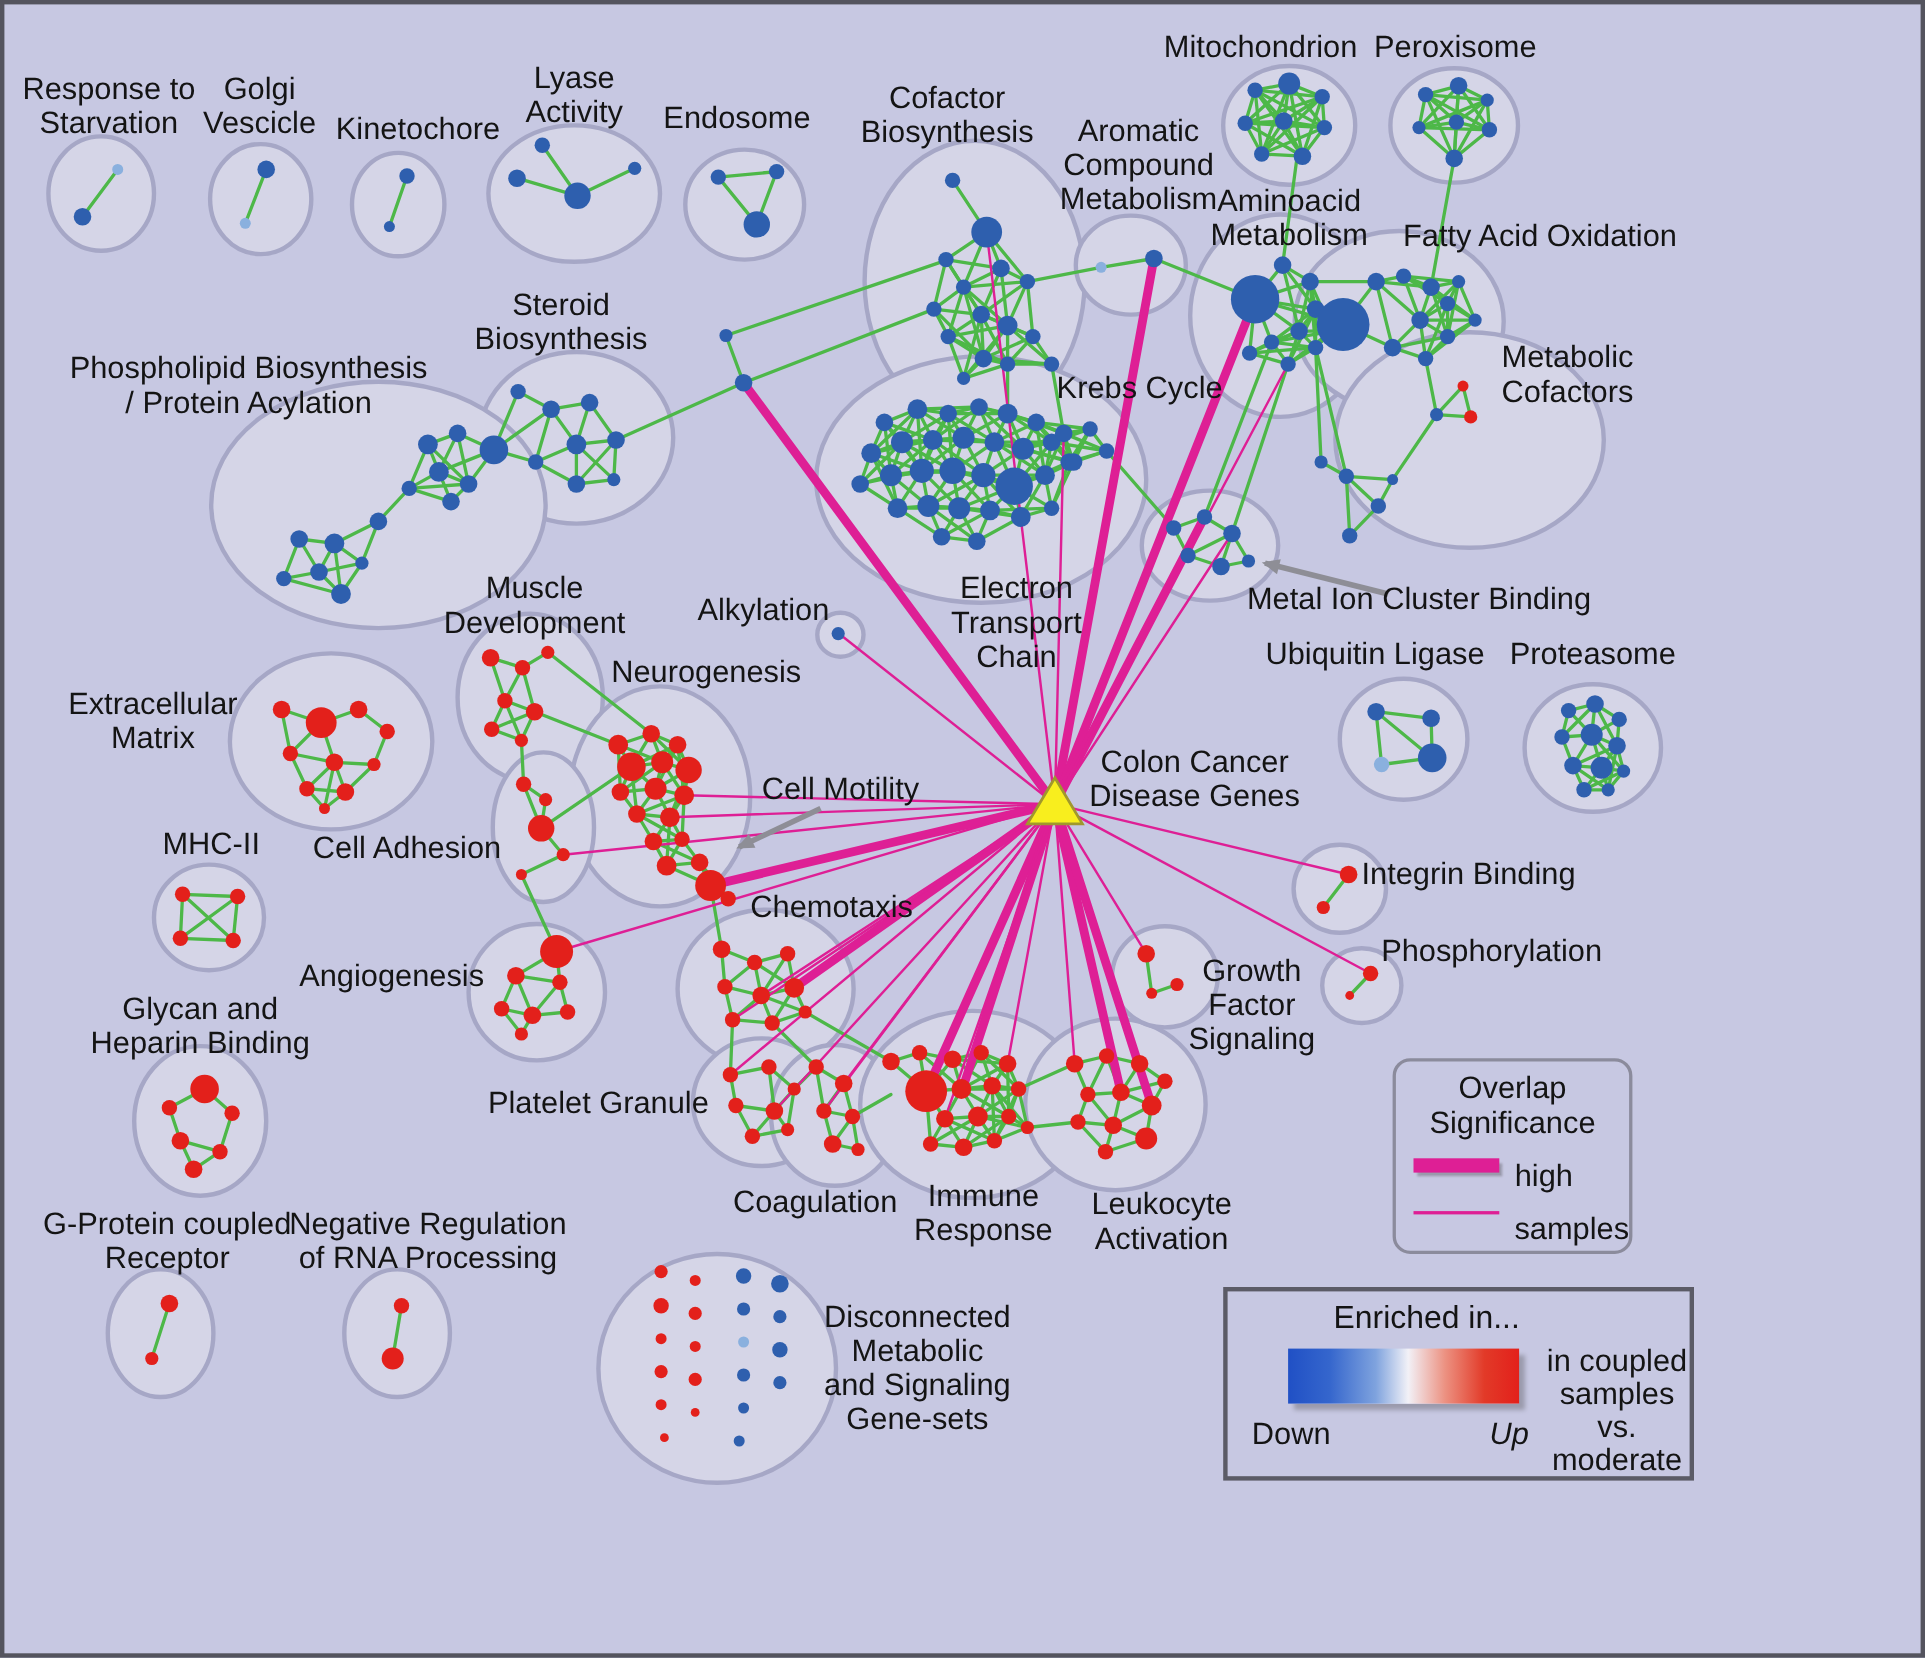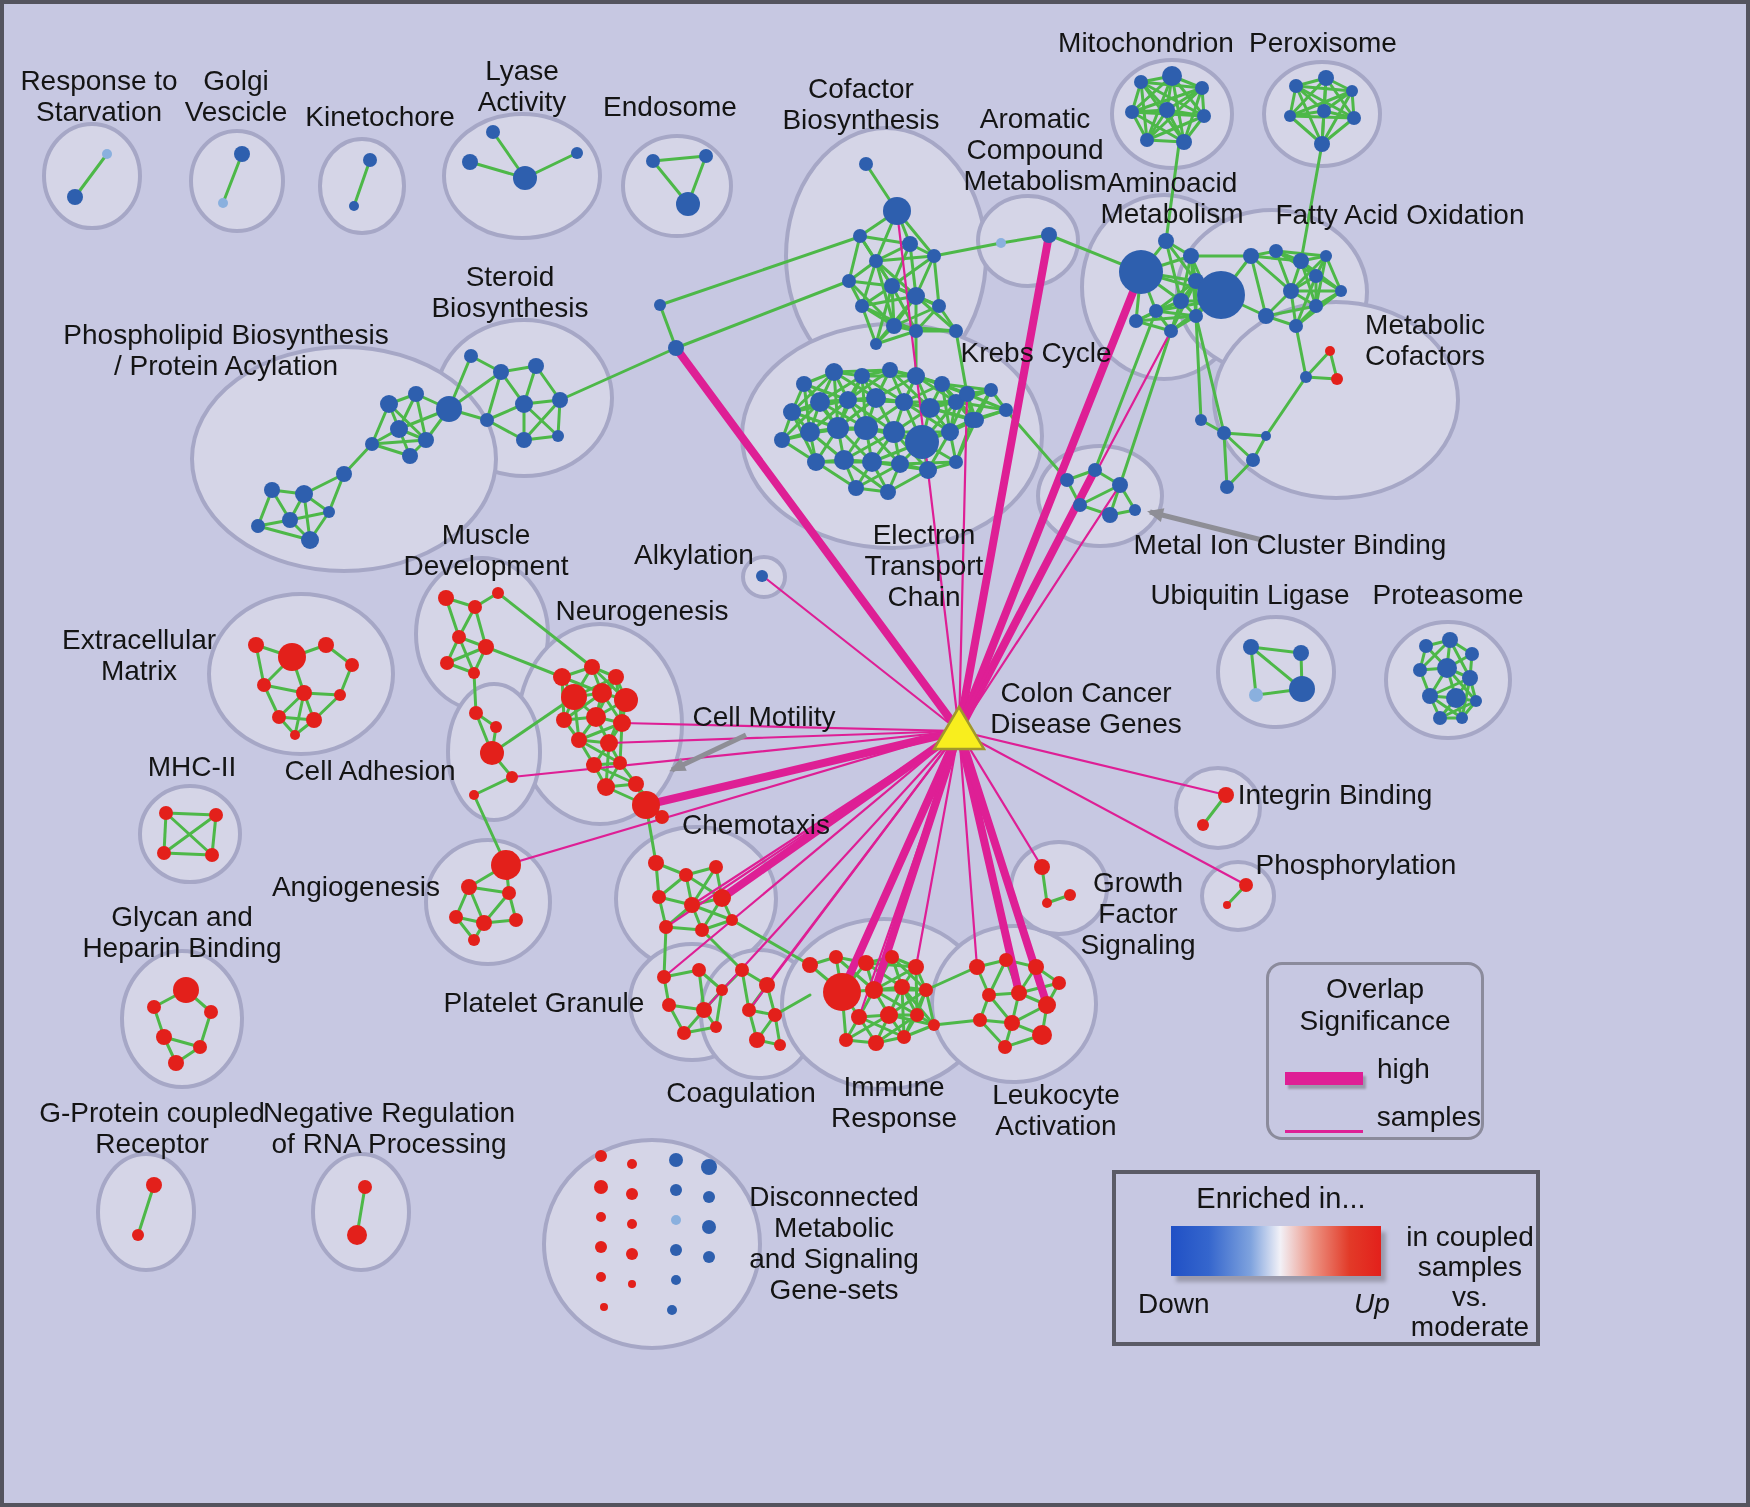--- a/index.html
+++ b/index.html
@@ -1,26 +1,26 @@
 <!DOCTYPE html>
 <html><head>
 <meta charset="utf-8">
 <style>
   body{margin:0;padding:0;background:#8f90a8;font-family:"Liberation Sans",sans-serif;}
   .figure{position:relative;width:1750px;height:1507px;background:#c7c8e2;border:4px solid #54545e;box-sizing:border-box;overflow:hidden;}
   #map{position:absolute;left:0;top:0;}
   #map text{font-family:"Liberation Sans",sans-serif;font-size:28px;fill:#141414;}
   .legend-overlap{position:absolute;left:1226px;top:958px;width:212px;height:172px;border:3px solid #8b8b9c;border-radius:16px;font-size:28px;color:#141414;margin-left:36px;}
   .lo-title{text-align:center;margin-top:8px;line-height:32px;}
-  .lo-row{display:flex;align-items:flex-end;margin:16px 0 0 16px;}
+  .lo-row{display:flex;align-items:flex-start;margin:16px 0 0 16px;}
   .lo-sample-high{display:inline-block;width:78px;height:13px;background:#de1f95;box-shadow:3px 4px 2px #9a9aac;}
   .lo-sample-moderate{display:inline-block;width:78px;height:3px;background:#de1f95;}
   .lo-row span.lbl{margin-left:14px;}
   .legend-enriched{position:absolute;left:1108px;top:1166px;width:428px;height:176px;border:4px solid #5b5b66;font-size:28px;color:#141414;box-sizing:border-box;}
-  .le-title{width:330px;text-align:center;margin-top:8px;font-size:29px;}
+  .le-title{width:330px;text-align:center;margin-top:8px;font-size:29px;padding-left:16px;}
   .le-bar{position:absolute;left:55px;top:52px;width:210px;height:50px;box-shadow:5px 6px 4px #9b9bad;
     background:linear-gradient(to right,#2050c5 0%,#3566cd 18%,#7fa3de 38%,#f2f1f7 52%,#ec9181 68%,#e23a28 85%,#e3201b 100%);}
   .le-down{position:absolute;left:22px;top:114px;}
   .le-up{position:absolute;left:238px;top:114px;font-style:italic;}
   .le-note{position:absolute;left:288px;top:48px;width:132px;text-align:center;line-height:30px;}
 </style>
 </head>
 <body>
 
 <div class="figure">

